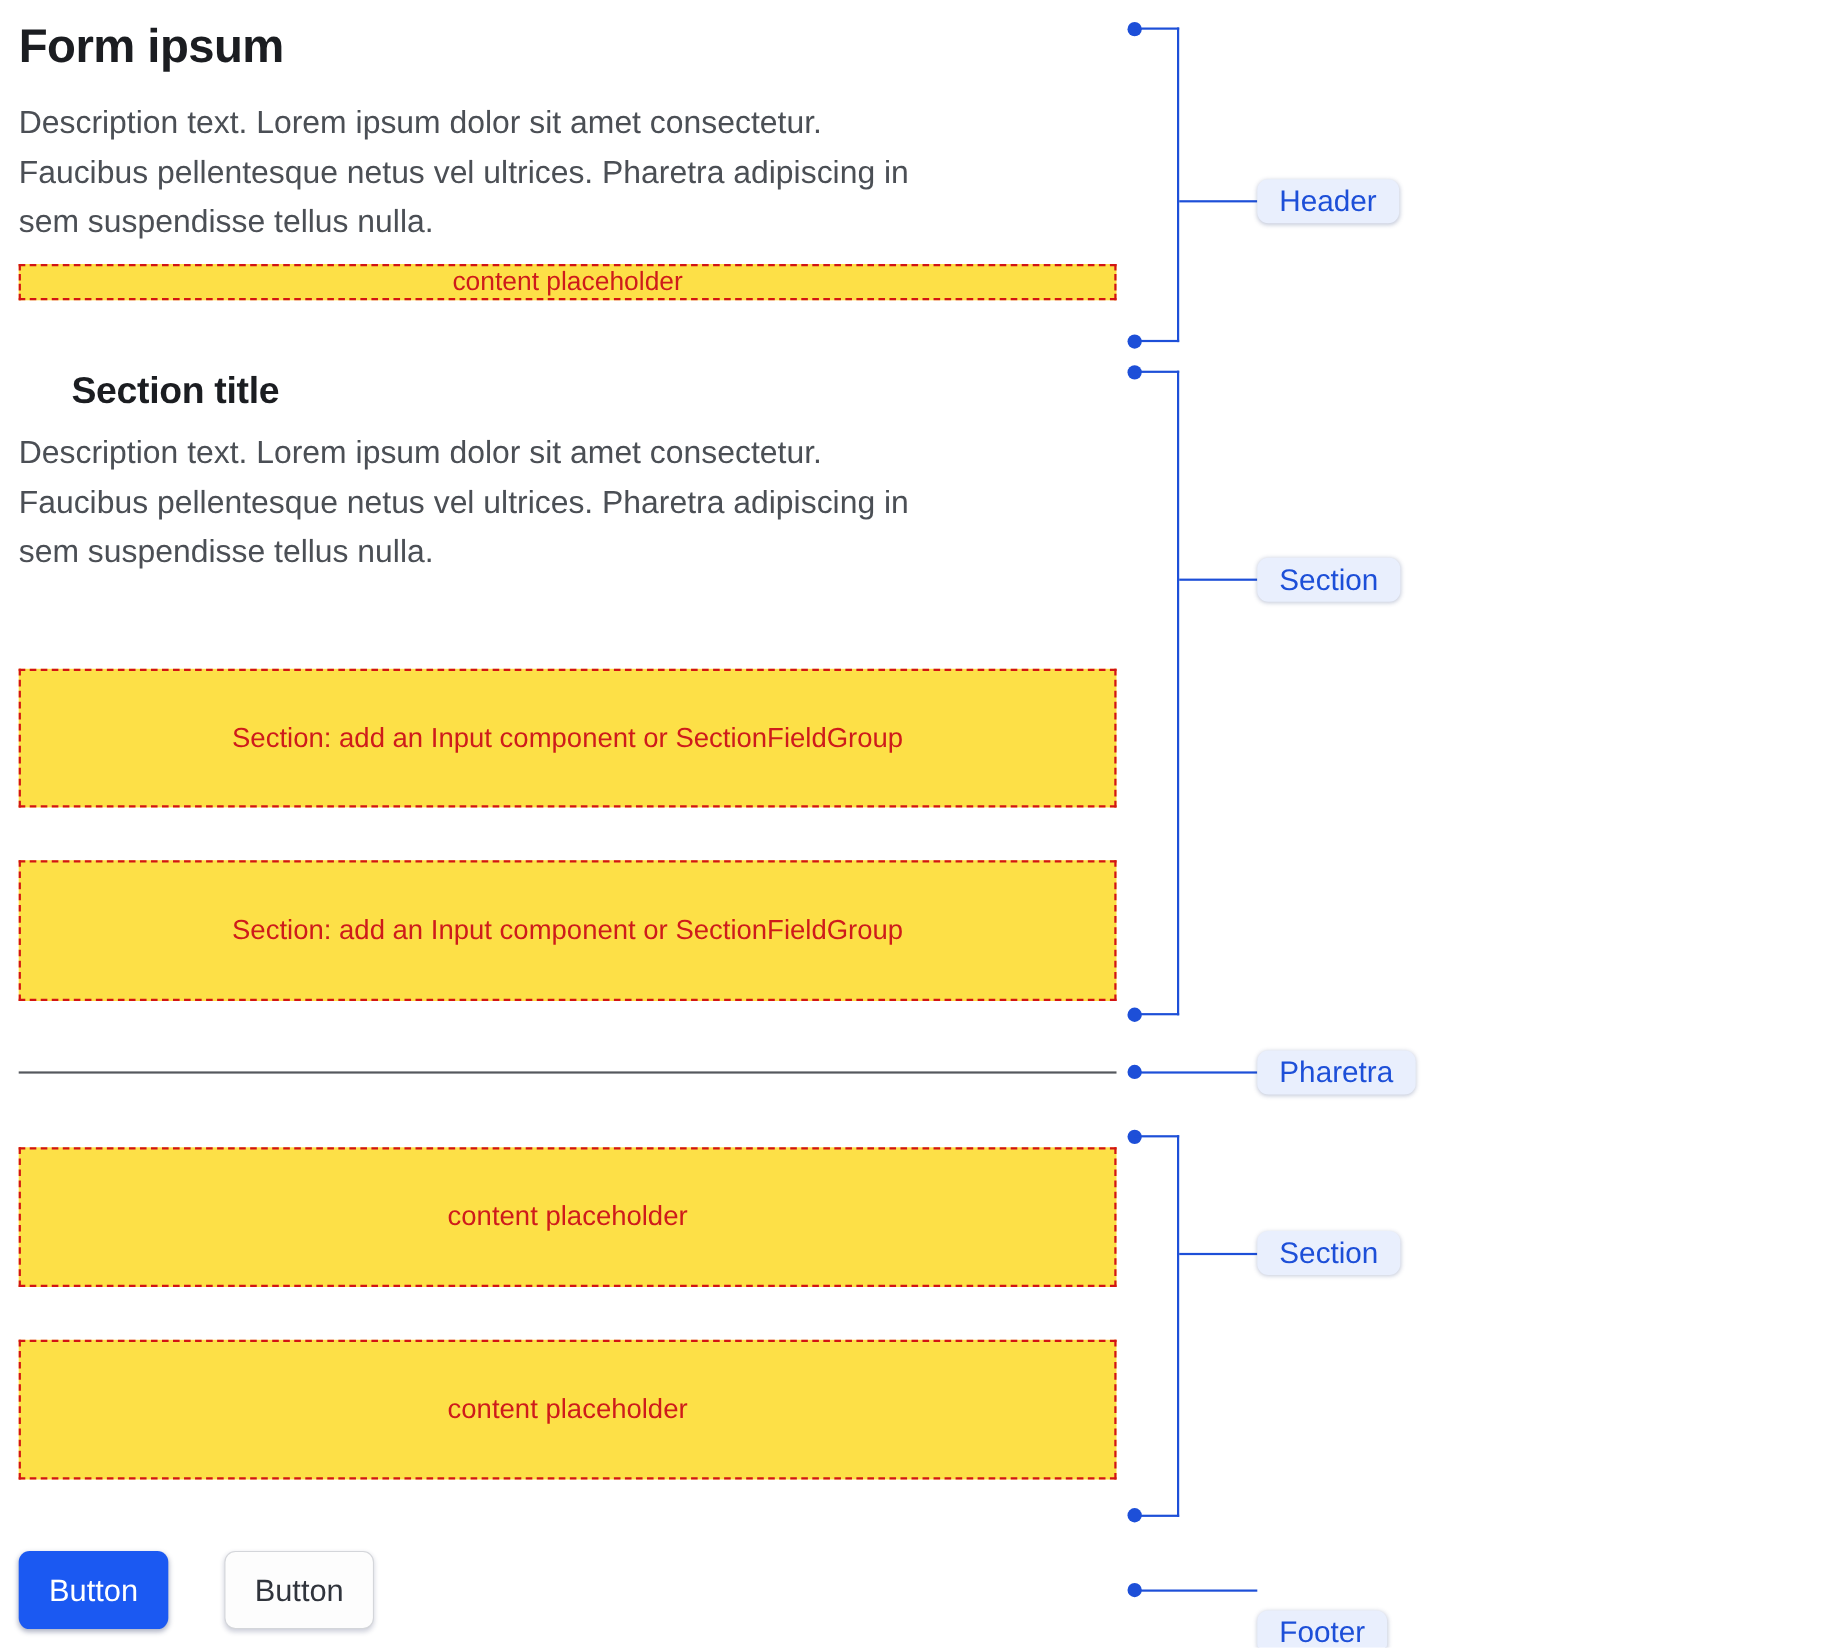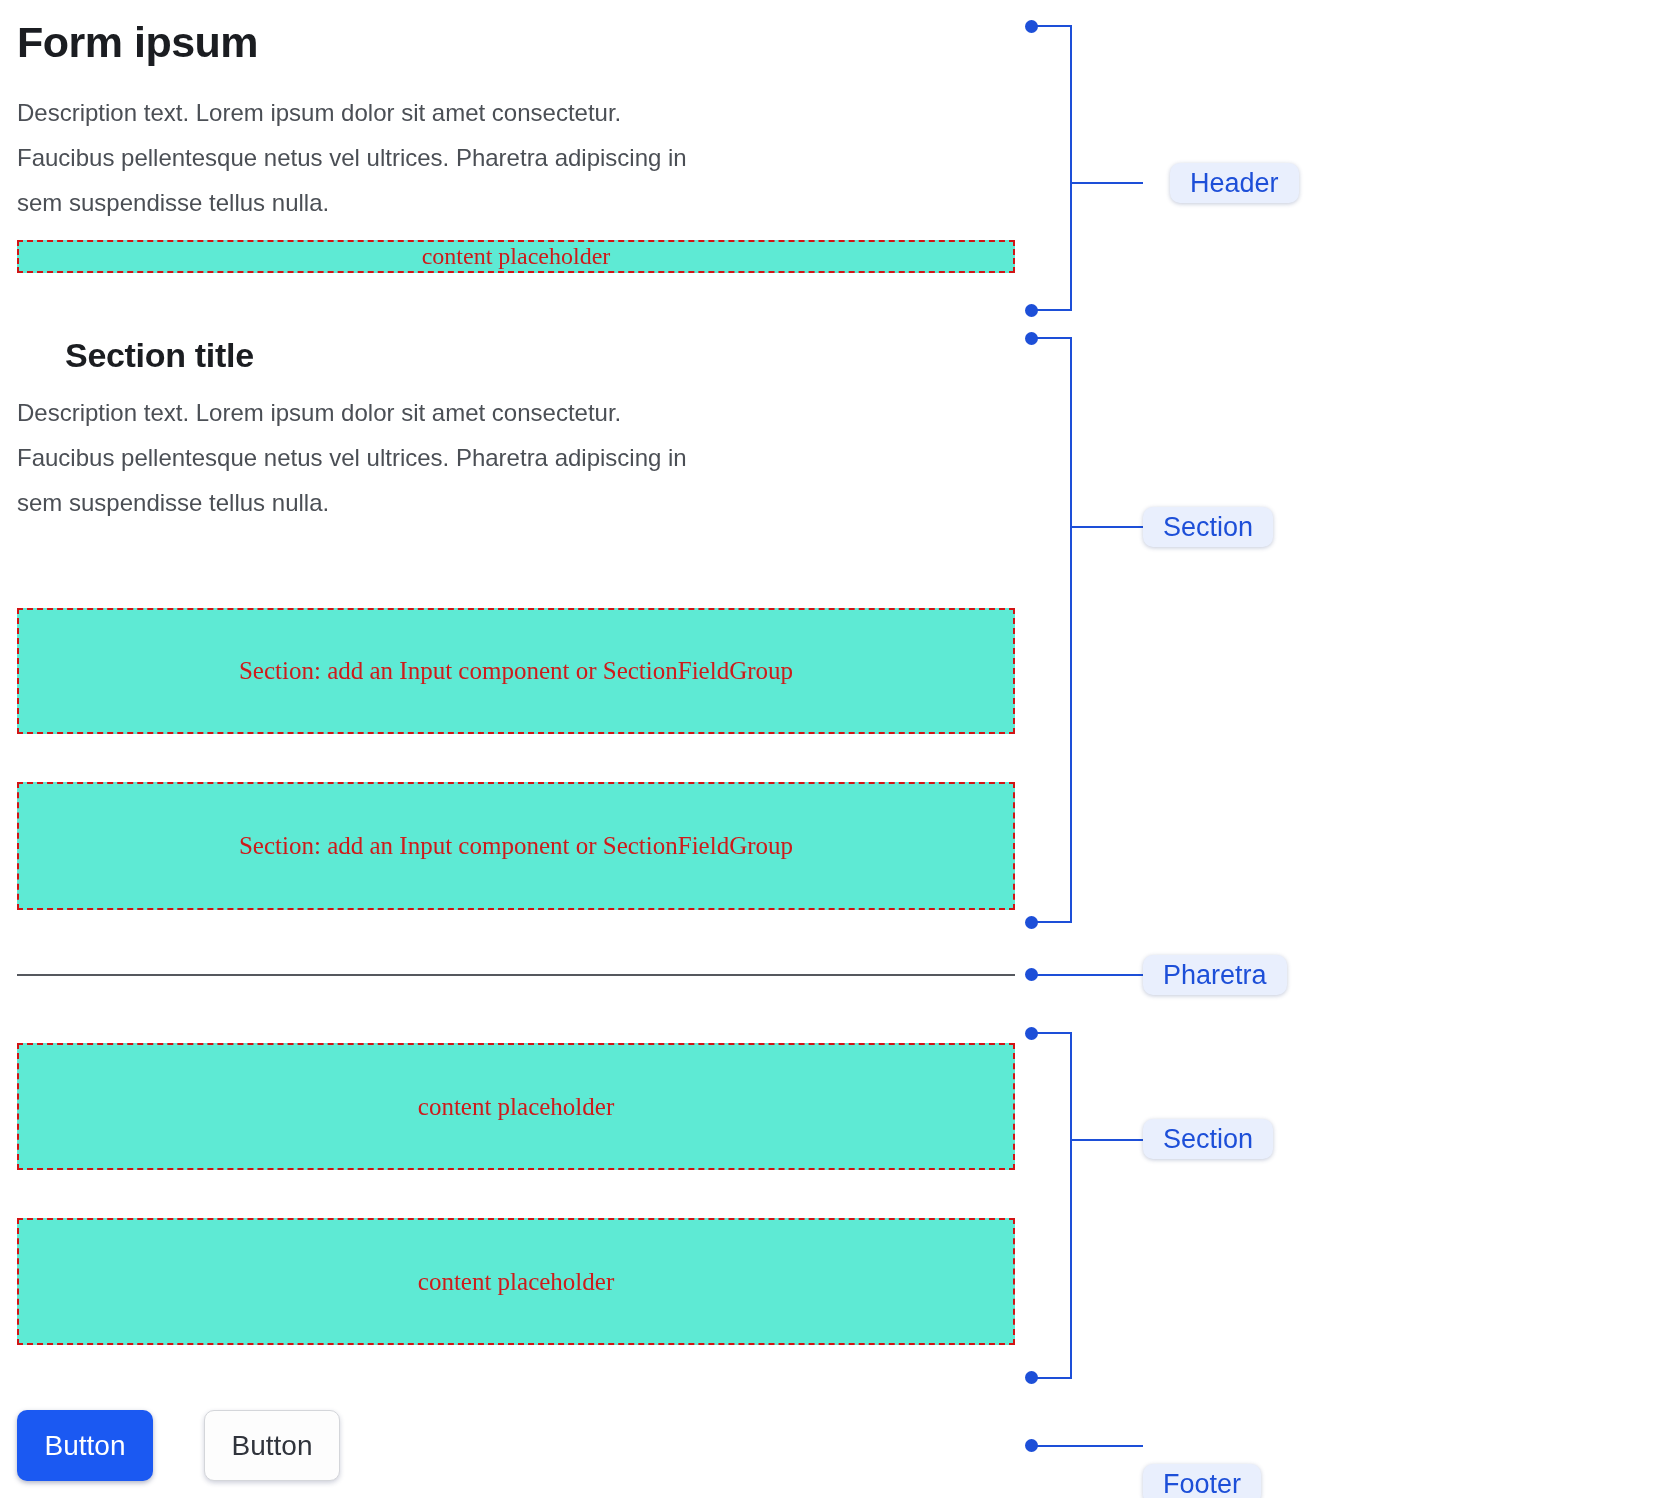--- a/index.html
+++ b/index.html
@@ -18,32 +18,32 @@
     letter-spacing:-0.5px;
   }
   .section-title{
     left:17px;top:336px;
     font-size:34px;font-weight:600;color:#1b1d21;
     letter-spacing:-0.3px;
     margin-left:48px;
   }
   .desc{
     left:17px;width:940px;
-    font-size:24px;line-height:45px;color:#4b4f55;
+    font-size:29px;line-height:45px;color:#4b4f55;
   }
   .desc-header{top:90px;}
   .desc-section{top:390px;}
   
   .ph-box{
     left:17px;width:998px;
     box-sizing:border-box;
-    background:#5eead4;
+    background:#fde047;
     border:2px dashed #d21414;
     display:flex;align-items:center;justify-content:center;
-    font-family:Liberation Serif, serif;
+    font-family:Liberation Sans, sans-serif;
     font-size:25px;color:#ce1b1b;
   }
   .ph-thin{top:240px;height:33px;font-size:24px;}
   .ph-sec1{top:608px;height:126px;}
   .ph-sec2{top:782px;height:128px;}
   .ph-cnt1{top:1043px;height:127px;}
   .ph-cnt2{top:1218px;height:127px;}
   
   .separator{
     left:17px;top:974px;width:998px;height:2px;background:#55585e;
@@ -133,21 +133,21 @@
   <div class="abs btn btn-secondary">
     <span>Button</span>
   </div>
 
   <div class="abs ann-dot" style="left:1025px;top:20px;"></div>
   <div class="abs ann-line" style="left:1031px;top:25px;width:41px;height:2px;"></div>
   <div class="abs ann-line" style="left:1070px;top:25px;width:2px;height:286px;"></div>
   <div class="abs ann-line" style="left:1072px;top:182px;width:71px;height:2px;"></div>
   <div class="abs ann-line" style="left:1031px;top:309px;width:41px;height:2px;"></div>
   <div class="abs ann-dot" style="left:1025px;top:304px;"></div>
-  <div class="abs ann-pill" style="left:1170px;top:163px;justify-content:flex-end;">
+  <div class="abs ann-pill" style="left:1143px;top:163px;justify-content:flex-end;">
     <span>Header</span>
   </div>
 
   <div class="abs ann-dot" style="left:1025px;top:332px;"></div>
   <div class="abs ann-line" style="left:1031px;top:337px;width:41px;height:2px;"></div>
   <div class="abs ann-line" style="left:1070px;top:337px;width:2px;height:586px;"></div>
   <div class="abs ann-line" style="left:1072px;top:526px;width:71px;height:2px;"></div>
   <div class="abs ann-line" style="left:1031px;top:921px;width:41px;height:2px;"></div>
   <div class="abs ann-dot" style="left:1025px;top:916px;"></div>
   <div class="abs ann-pill" style="left:1143px;top:507px;">

